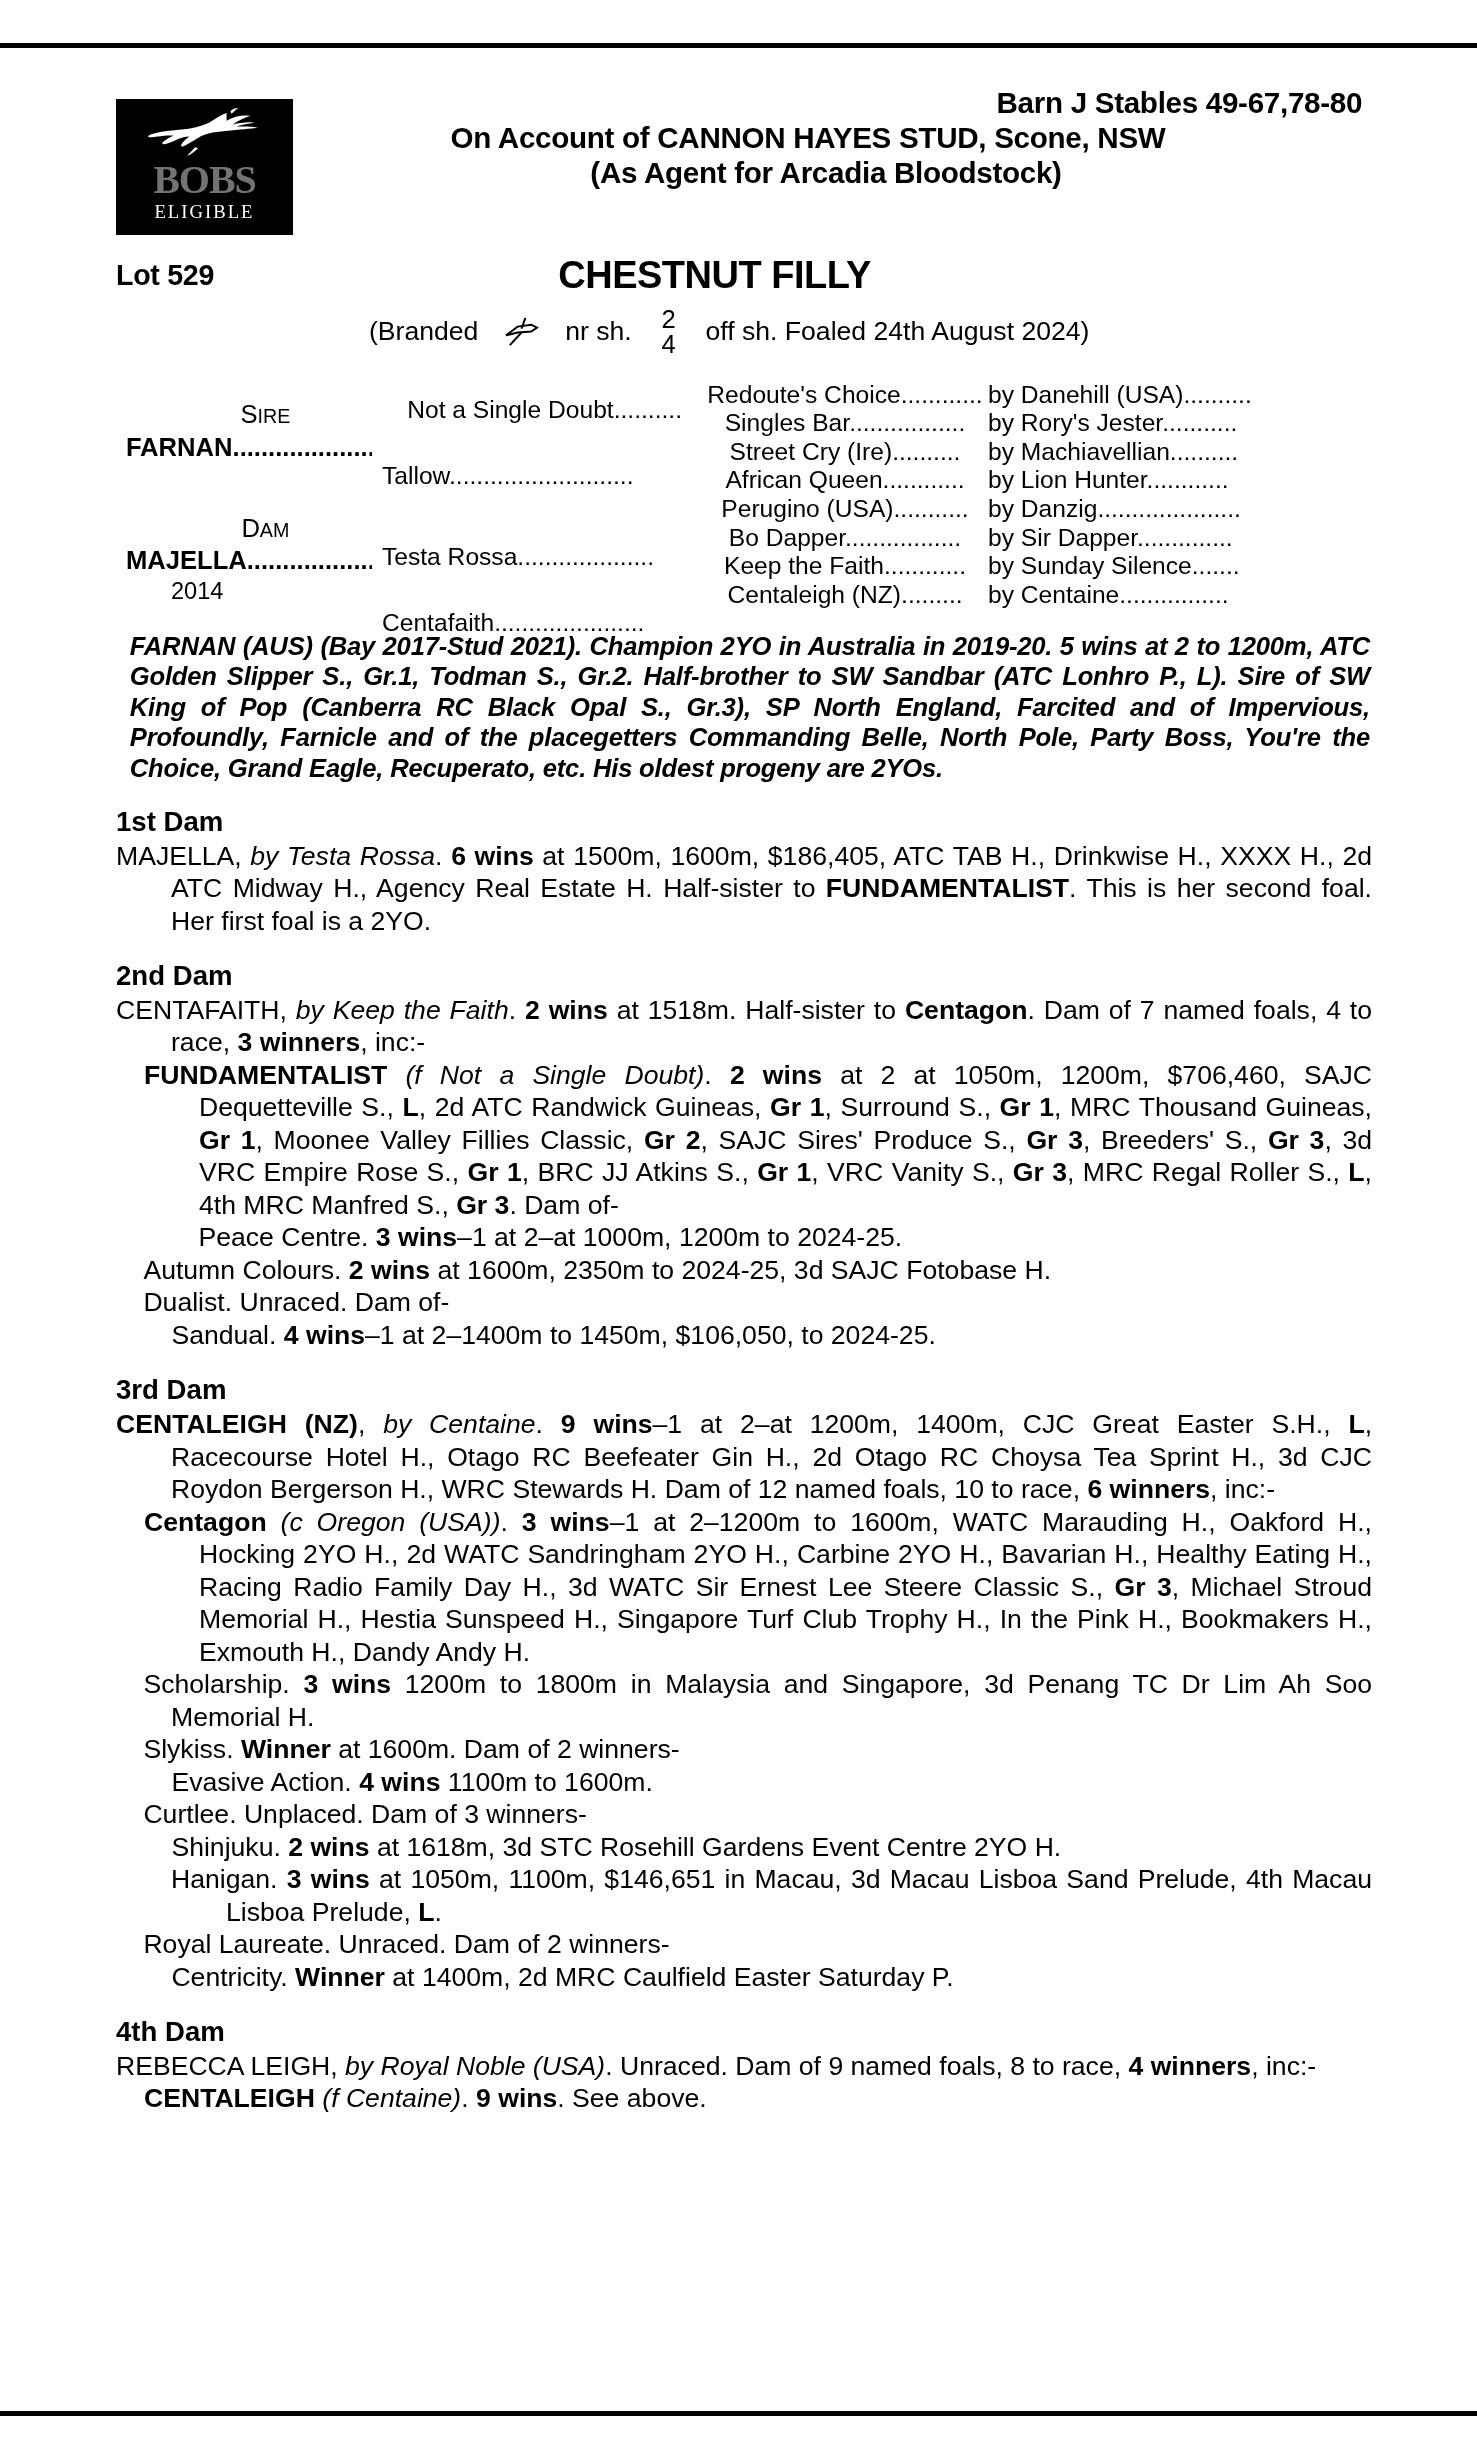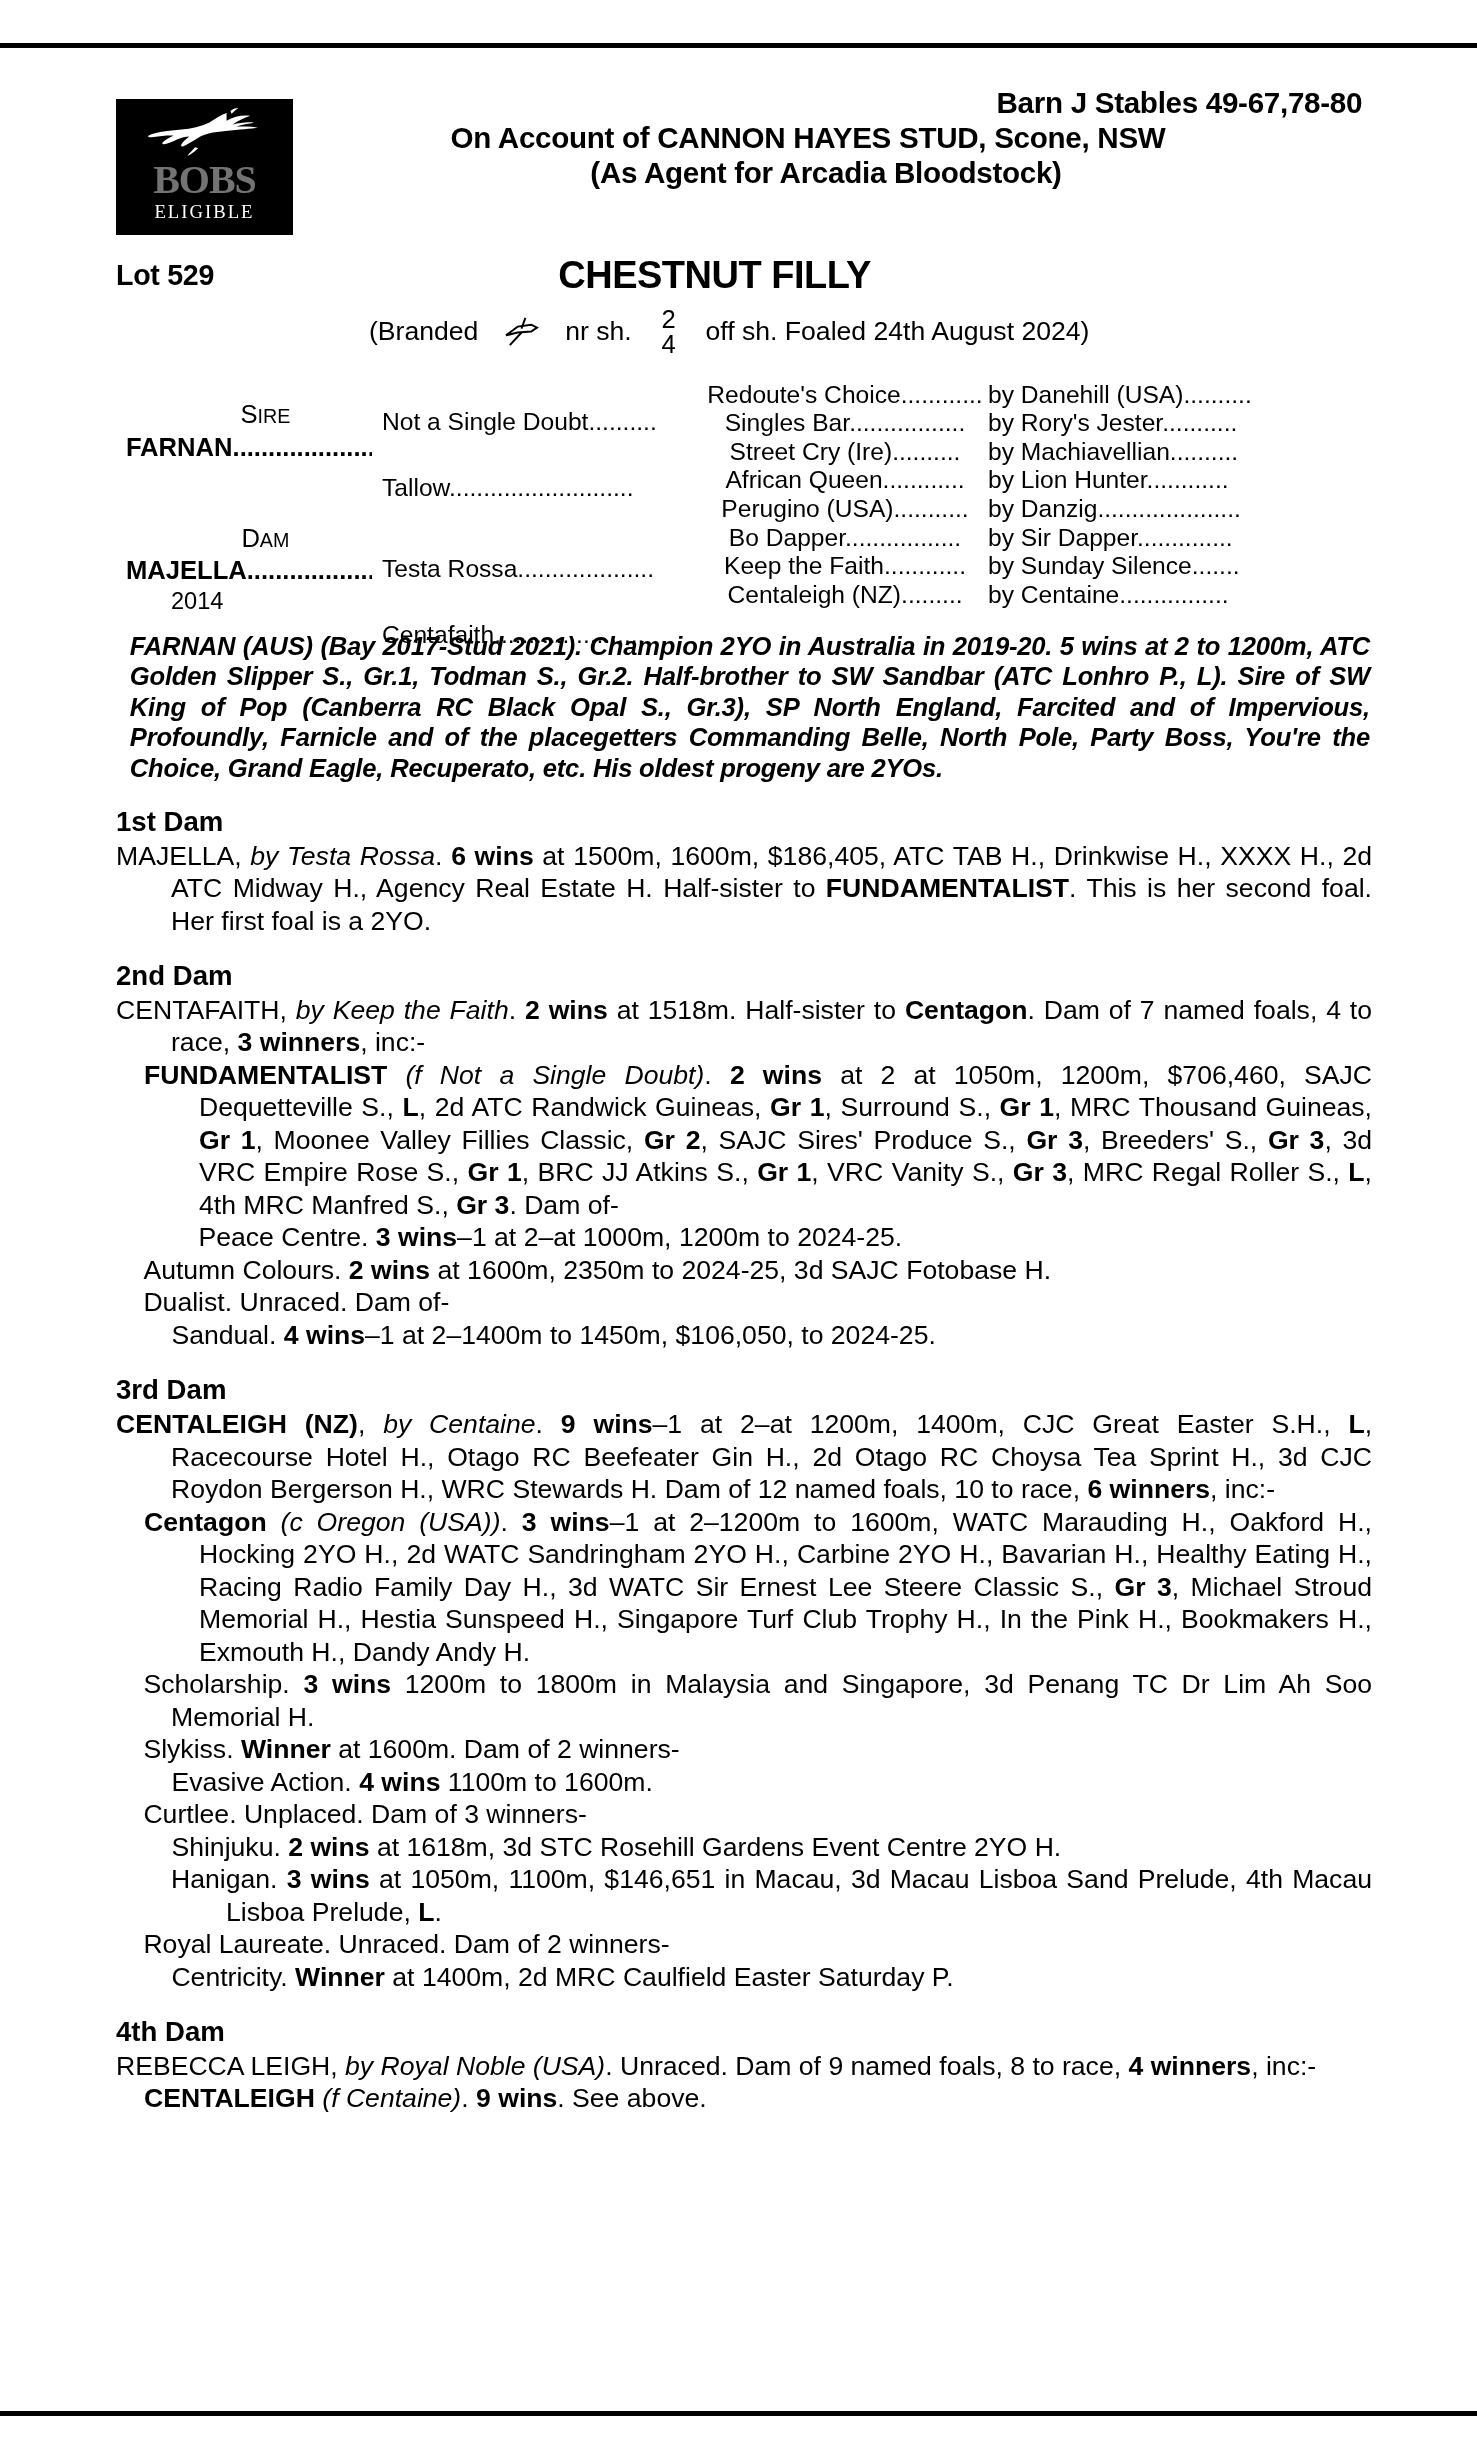--- a/index.html
+++ b/index.html
@@ -199,32 +199,32 @@
     line-height: 31.5px;
     white-space: nowrap;
     overflow: hidden;
   }
   .parent-year {
     font-size: 23.6px;
     line-height: 29.6px;
     padding-left: 45px;
   }
   .sire-group { position: absolute; top: 25.6px; left: 0; width: 100%; }
-  .dam-group  { position: absolute; top: 149px; left: 0; width: 100%; }
+  .dam-group  { position: absolute; top: 139px; left: 0; width: 100%; }
 
   .gp-row {
     font-size: 24.6px;
     line-height: 29.6px;
     white-space: nowrap;
     overflow: hidden;
     height: 29.6px;
   }
   .lead { display: inline; }
 
-  .ped-col2 .gp-row:nth-child(1) { margin-top: 32px; }
+  .ped-col2 .gp-row:nth-child(1) { margin-top: 20px; text-align: right; }
   .ped-col2 .gp-row:nth-child(2) { margin-top: 37px; }
   .ped-col2 .gp-row:nth-child(3) { margin-top: 51px; }
   .ped-col2 .gp-row:nth-child(4) { margin-top: 37px; }
 
   .ped-col3 .gp-row, .ped-col4 .gp-row {
     height: 28.6px;
     line-height: 28.6px;
   }
   .ped-col3 { top: 5.9px; }
   .ped-col4 { top: 5.9px; }

